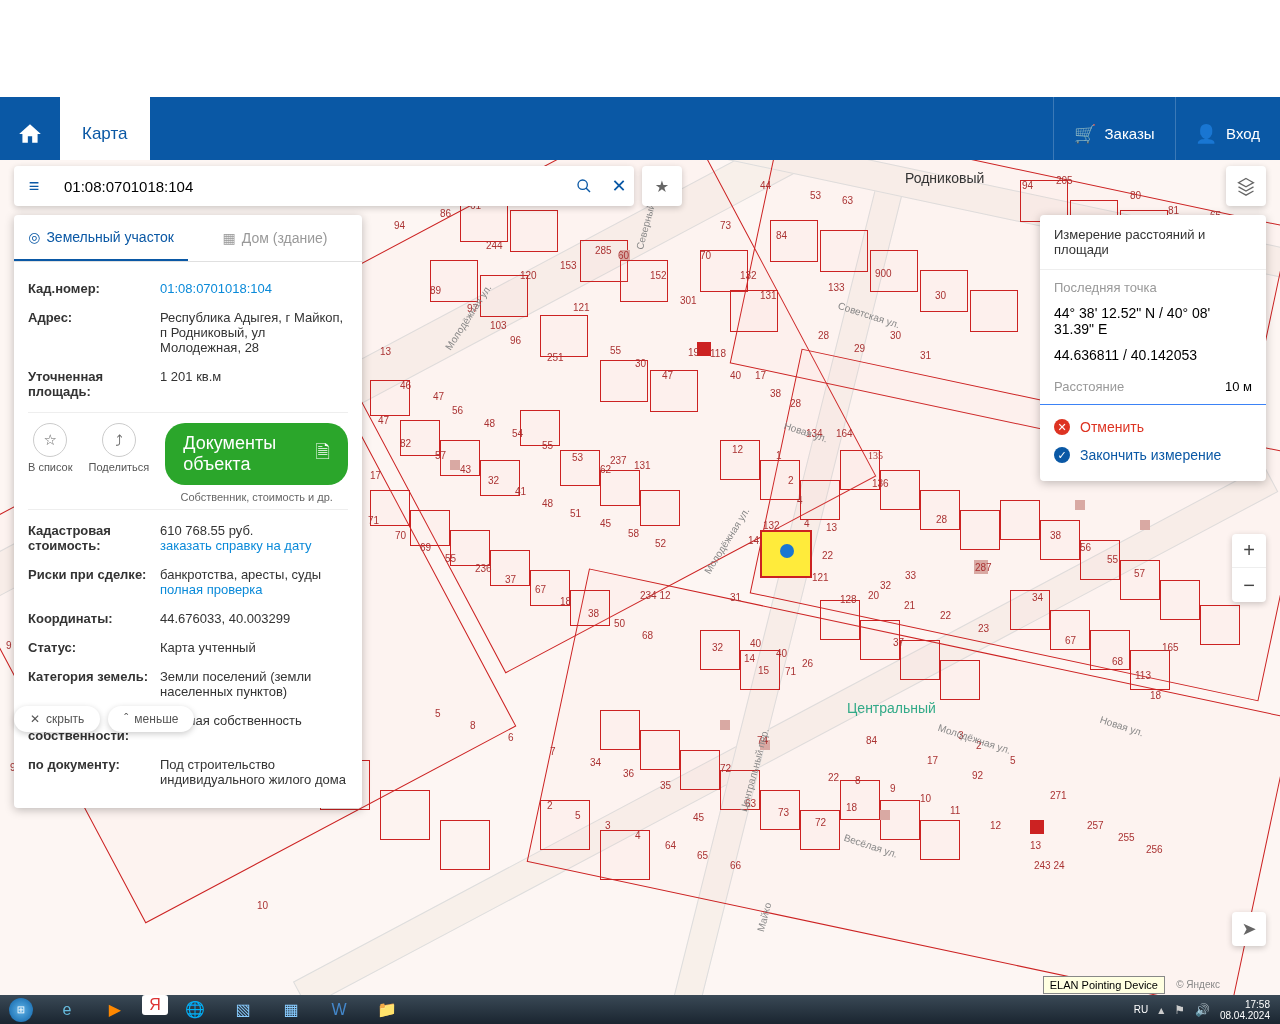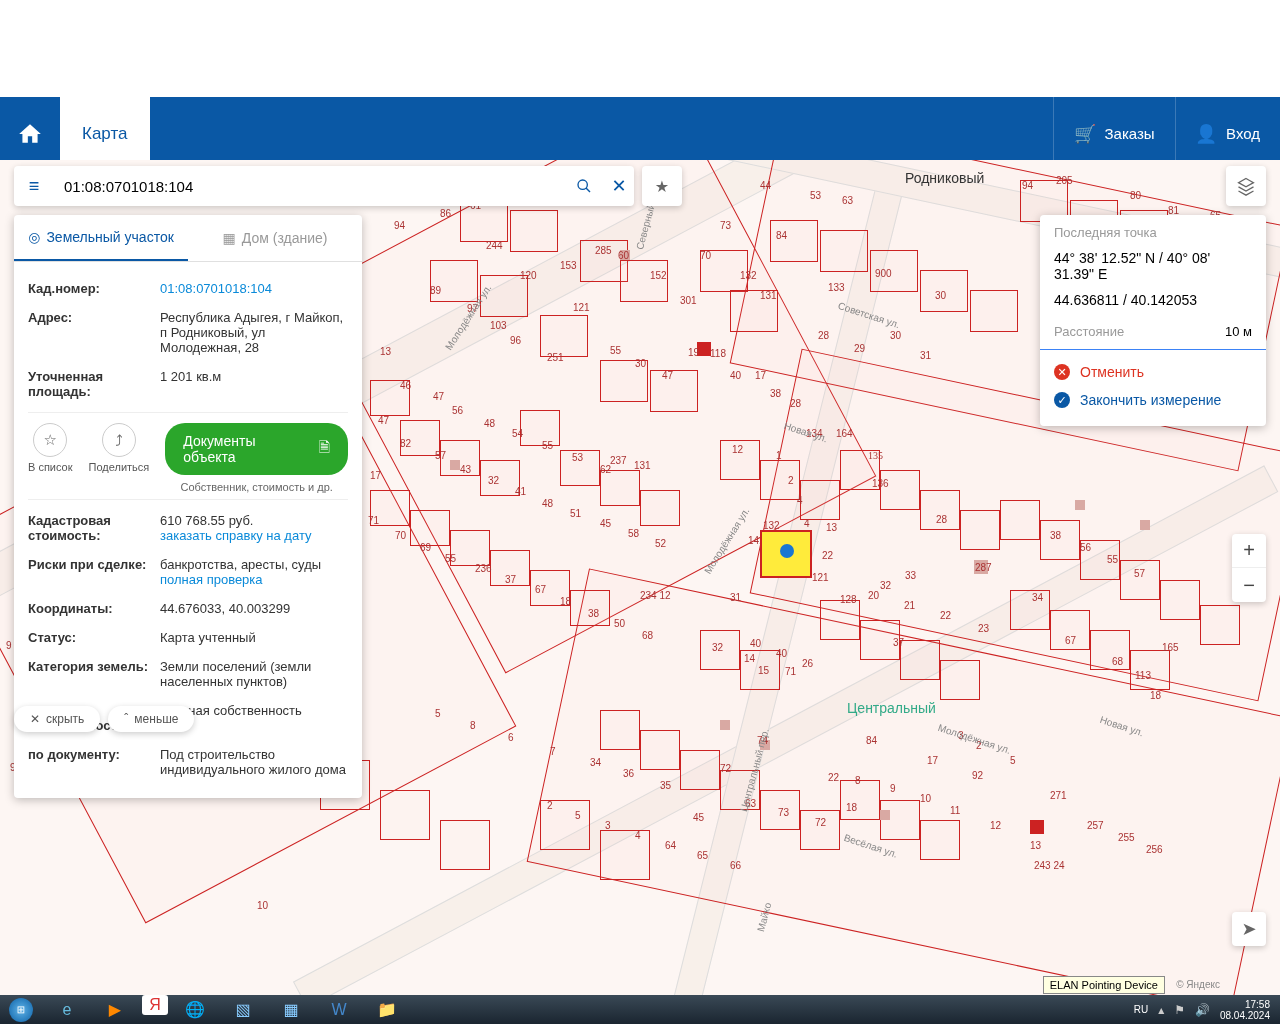--- a/index.html
+++ b/index.html
@@ -39,21 +39,21 @@
 .ctab { flex: 1; padding: 14px 10px; text-align: center; font-size: 14px; color: #999; display: flex; align-items: center; justify-content: center; gap: 6px; }
 .ctab.act { color: #0a58a5; border-bottom: 2px solid #0a58a5; }
 .card-body { padding: 12px 14px 14px; }
 .row { display: flex; padding: 7px 0; }
 .rlabel { width: 132px; color: #333; font-weight: bold; font-size: 13px; }
 .rval { flex: 1; color: #333; font-size: 13px; }
 .rval.lnk { color: #0a8ad9; }
 .actions { display: flex; gap: 16px; padding: 10px 0 6px; border-top: 1px solid #eee; border-bottom: 1px solid #eee; margin: 6px 0; }
 .abtn { display: flex; flex-direction: column; align-items: center; gap: 4px; font-size: 11px; color: #555; }
 .abtn .circ { width: 34px; height: 34px; border: 1px solid #ccc; border-radius: 50%; display: flex; align-items: center; justify-content: center; font-size: 15px; color: #666; }
-.docs-btn { background: #2ba62b; color: #fff; padding: 10px 18px; border-radius: 20px; font-size: 14px; display: flex; align-items: center; gap: 8px; }
+.docs-btn { background: #2ba62b; color: #fff; padding: 10px 18px; border-radius: 20px; font-size: 18px; display: flex; align-items: center; gap: 8px; }
 .docs-wrap { flex: 1; display: flex; flex-direction: column; align-items: center; gap: 6px; }
 .docs-sub { font-size: 11px; color: #666; }
 
 .bottom-btns { position: absolute; top: 706px; left: 14px; display: flex; gap: 8px; z-index: 10; }
 .bbtn { background: #fff; border-radius: 16px; padding: 6px 16px; font-size: 12px; color: #555; box-shadow: 0 2px 6px rgba(0,0,0,0.2); display: flex; align-items: center; gap: 6px; }
 
 .measure-panel { position: absolute; top: 215px; right: 14px; width: 226px; background: #fff; border-radius: 4px; box-shadow: 0 2px 10px rgba(0,0,0,0.25); z-index: 10; font-size: 13px; }
 .mp-head { padding: 12px 14px; border-bottom: 1px solid #eee; font-size: 13px; color: #333; }
 .mp-body { padding: 10px 14px; border-bottom: 1px solid #3b82f6; }
 .mp-sub { color: #999; font-size: 13px; margin-bottom: 10px; }
@@ -502,20 +502,21 @@
       <span>✕</span>
       <span>скрыть</span>
     </div>
   <div class="bbtn">
       <span>ˆ</span>
       <span>меньше</span>
     </div>
 </div>
 
 <div class="measure-panel">
+  <div class="mp-head">Измерение расстояний и площади</div>
   <div class="mp-body">
     <div class="mp-sub">Последняя точка</div>
     <div class="mp-coord">44° 38' 12.52" N / 40° 08' 31.39" E</div>
     <div class="mp-coord">44.636811 / 40.142053</div>
     <div class="mp-row">
       <span class="k">Расстояние</span>
       <span>10 м</span>
     </div>
   </div>
   <div class="mp-actions">

